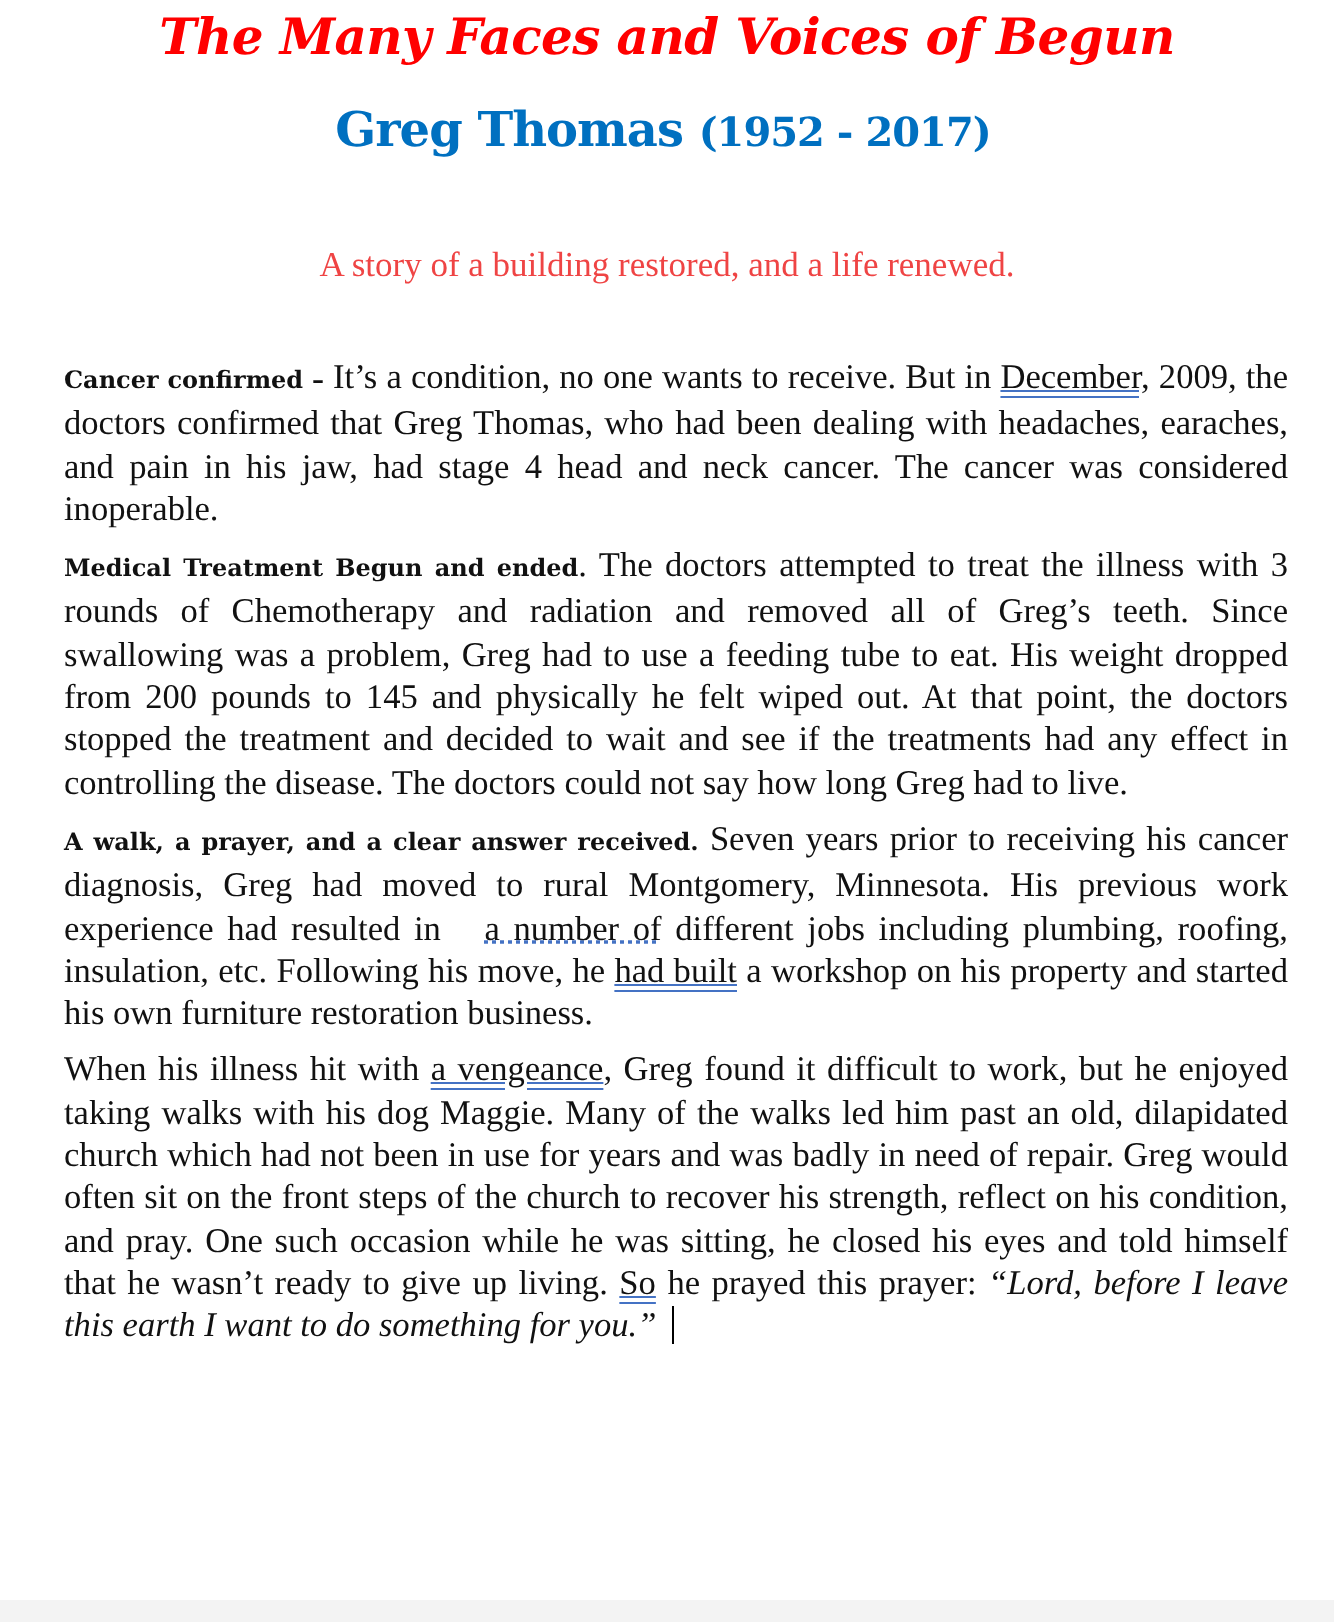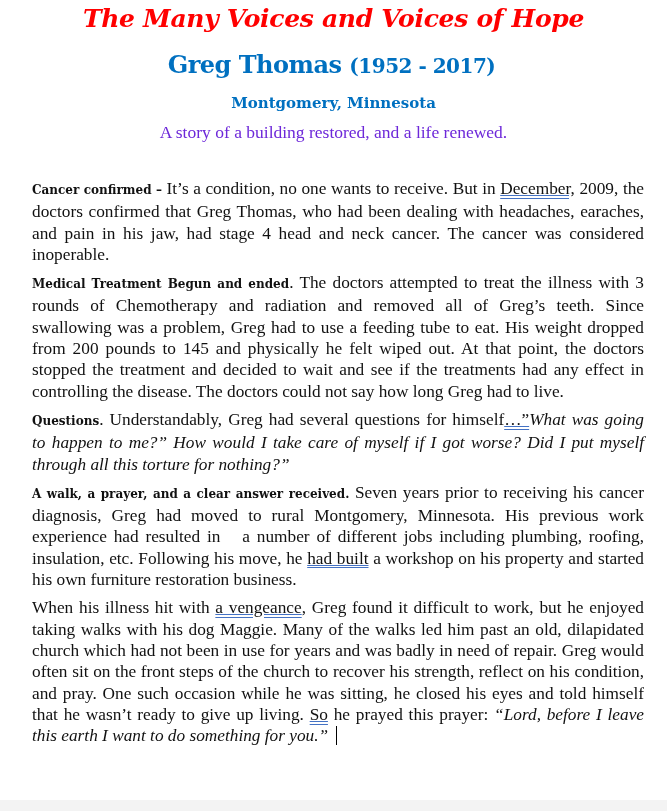--- a/index.html
+++ b/index.html
@@ -59,21 +59,21 @@
       font-size: 15px;
       line-height: 22px;
     }
     .subtitle {
       position: absolute;
       top: 120px; left: 0; width: 667px;
       text-align: center;
       font-family: "Liberation Serif", serif;
       font-size: 17.5px;
       line-height: 24px;
-      color: #6d28d9;
+      color: #ef4444;
     }
     .body {
       position: absolute;
       top: 178px;
       left: 32px;
       width: 612px;
       font-family: "Liberation Serif", serif;
       font-size: 17.3px;
       line-height: 21.3px;
       text-align: justify;
@@ -81,55 +81,54 @@
     }
     .body p { margin: 0 0 7px 0; }
     .body b { font-family: "DejaVu Serif", serif; font-size: 12px; }
     .body i { font-style: italic; }
     .u-double {
       text-decoration: underline;
       text-decoration-style: double;
       text-decoration-color: #4472c4;
     }
     .u-dotted {
+      text-decoration: underline;
       text-decoration-style: dotted;
       text-decoration-color: #4472c4;
       margin-left: 15px;
     }
     .caret {
       display: inline-block;
       width: 1px; height: 19px;
       background: #000;
       vertical-align: -4px;
       margin-left: 8px;
     }
   </style>
 </head>
 <body>
 
 <div class="page">
 
-  <div class="title">The Many Voices and Voices of Hope</div>
+  <div class="title">The Many Faces and Voices of Begun</div>
 
   <div class="name">
     <span>Greg Thomas</span>
     <span class="years">(1952 - 2017)</span>
   </div>
 
-  <div class="location">Montgomery, Minnesota</div>
 
   <div class="subtitle">A story of a building restored, and a life renewed.</div>
 
   <div class="body">
 
     <p><b>Cancer confirmed –</b><span> It’s a condition, no one wants to receive.  But in </span><span class="u-double">December,</span><span> 2009, the doctors confirmed that Greg Thomas, who had been dealing with headaches, earaches, and pain in his jaw, had stage 4 head and neck cancer. The cancer was considered inoperable.</span></p>
 
     <p><b>Medical Treatment Begun and ended</b><span>. The doctors attempted to treat the illness with 3 rounds of Chemotherapy and radiation and removed all of Greg’s teeth.  Since swallowing was a problem, Greg had to use a feeding tube to eat. His weight dropped from 200 pounds to 145 and physically he felt wiped out.  At that point, the doctors stopped the treatment and decided to wait and see if the treatments had any effect in controlling the disease. The doctors could not say how long Greg had to live.</span></p>
 
-    <p><b>Questions</b><span>. Understandably, Greg had several questions for himself</span><span class="u-double">…”</span><i>What was going to happen to me?”  How would I take care of myself if I got worse? Did I put myself through all this torture for nothing?”</i></p>
 
     <p><b>A walk, a prayer, and a clear answer received.</b><span> Seven years prior to receiving his cancer diagnosis, Greg had moved to rural Montgomery, Minnesota.  His previous work experience had resulted in </span><span class="u-dotted">a number of</span><span> different jobs including plumbing, roofing, insulation, etc. Following his move, he </span><span class="u-double">had built</span><span> a workshop on his property and started his own furniture restoration business.</span></p>
 
     <p><span>When his illness hit with </span><span class="u-double">a vengeance</span><span>, Greg found it difficult to work, but he enjoyed taking walks with his dog Maggie.  Many of the walks led him past an old, dilapidated church which had not been in use for years and was badly in need of repair. Greg would often sit on the front steps of the church to recover his strength, reflect on his condition, and pray.  One such occasion while he was sitting, he closed his eyes and told himself that he wasn’t ready to give up living.  </span><span class="u-double">So</span><span> he prayed this prayer: </span><i>“Lord, before I leave this earth I want to do something for you.”</i><span class="caret"></span></p>
 
   </div>
 </div>
 
 <div class="bottom-strip"></div>
 

